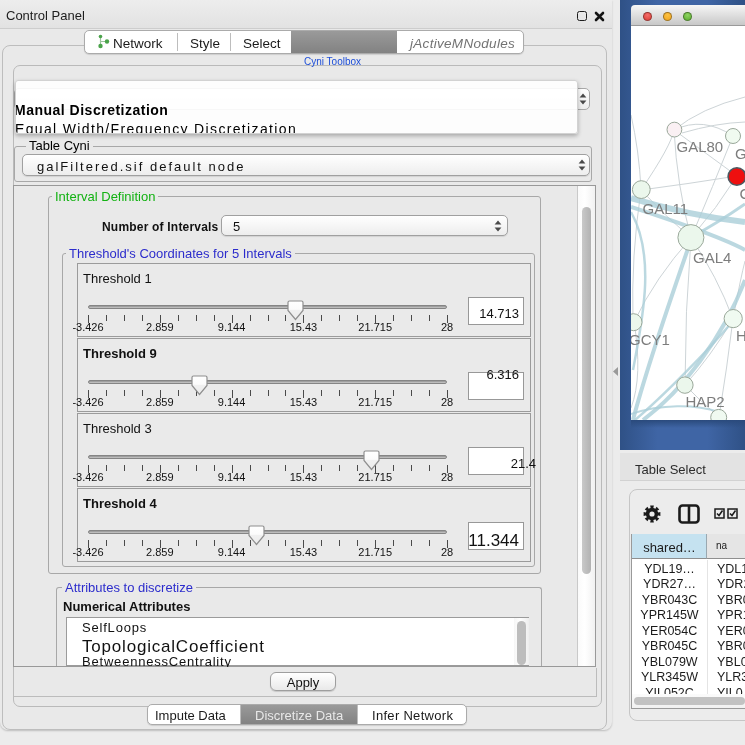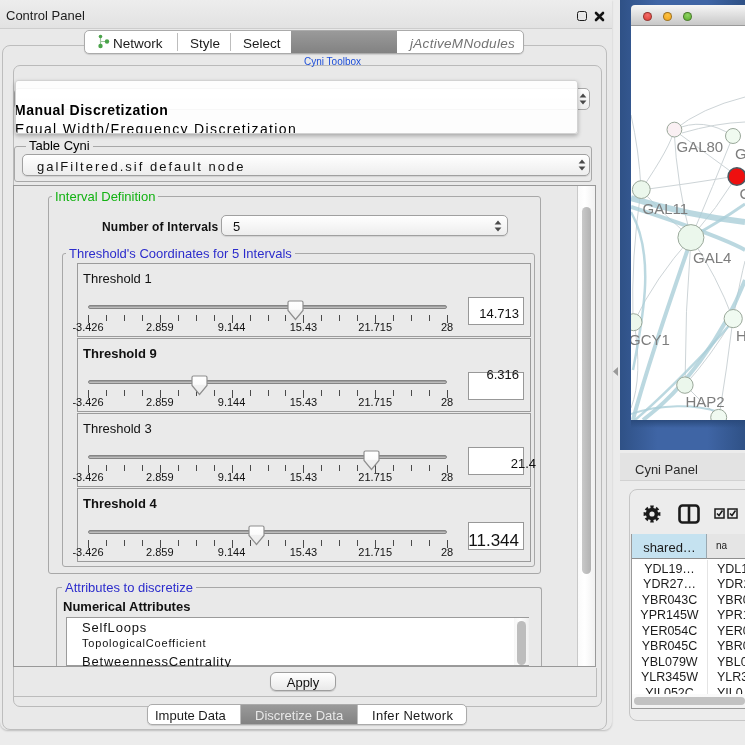--- a/index.html
+++ b/index.html
@@ -248,21 +248,21 @@
       </linearGradient>
     </defs>
   </svg>
 <div class="abs" style="left:468px;top:522px;width:56px;height:28px;background:#fff;border:1px solid #989898;"></div>
 <div class="abs" style="left:468px;top:531px;width:51px;font-size:17px;color:#111;text-align:right;">11.344</div>
 <div class="abs" style="left:56px;top:587px;width:486px;height:79px;border:1px solid #a8a8a8;border-radius:3px 3px 0 0;border-bottom:none;"></div>
 <div class="grp-title" style="left:62px;top:581px;color:#2c2ccc;">Attributes to discretize</div>
 <div class="abs" style="left:63px;top:599px;font-size:13px;font-weight:bold;color:#111;">Numerical Attributes</div>
 <div class="abs" style="left:66px;top:617px;width:463px;height:49px;background:#fff;border:1px solid #9b9b9b;"></div>
 <div class="abs" style="left:82px;top:620px;font-size:13px;color:#111;letter-spacing:0.8px;">SelfLoops</div>
-<div class="abs" style="left:82px;top:637px;font-size:11px;color:#111;letter-spacing:0.8px;">TopologicalCoefficient</div>
+<div class="abs" style="left:82px;top:637px;font-size:17px;color:#111;letter-spacing:0.8px;">TopologicalCoefficient</div>
 <div class="abs" style="left:82px;top:654px;font-size:13px;color:#111;letter-spacing:0.8px;">BetweennessCentrality</div>
 <div class="abs" style="left:514px;top:618px;width:15px;height:47px;background:linear-gradient(to right,#f6f6f6,#ffffff 40%,#eeeeee);"></div>
 <div class="abs" style="left:517px;top:621px;width:9px;height:44px;background:#bdbdbd;border-radius:4.5px;"></div>
 <div class="abs" style="left:14px;top:667px;width:582px;height:3px;background:#e9e9e9;"></div>
 <div class="abs" style="left:270px;top:672px;width:66px;height:19px;background:linear-gradient(#ffffff,#e9e9e9);border:1px solid #9e9e9e;border-radius:6px;box-shadow:0 1px 1px rgba(0,0,0,0.15);"></div>
 <div class="abs" style="left:270px;top:675px;width:66px;text-align:center;font-size:13px;color:#111;">Apply</div>
 <div class="abs" style="left:13px;top:668px;width:1px;height:28px;background:#bcbcbc;"></div>
 <div class="abs" style="left:596px;top:668px;width:1px;height:28px;background:#bcbcbc;"></div>
 <div class="abs" style="left:13px;top:696px;width:584px;height:1px;background:#bcbcbc;"></div>
 <div class="abs" style="left:147px;top:704px;width:320px;height:21px;background:#fff;border:1px solid #ababab;border-radius:5px;box-shadow:0 1px 1px rgba(0,0,0,0.12);"></div>
@@ -332,21 +332,21 @@
 <text x="108.5" y="172.5">C</text>
 <text x="11.5" y="187.5">GAL11</text>
 <text x="62" y="236.5">GAL4</text>
 <text x="-2" y="318.5">GCY1</text>
 <text x="105" y="314.5">H</text>
 <text x="54.5" y="380.5">HAP2</text>
 </g>
 </svg>
 <div class="abs" style="left:620px;top:450px;width:125px;height:295px;background:#ececec;"></div>
 <div class="abs" style="left:620px;top:453px;width:125px;height:28px;background:#e3e3e3;border-bottom:1px solid #d2d2d2;"></div>
-<div class="abs" style="left:635px;top:462px;font-size:13px;color:#2b2b2b;">Cyni Panel</div>
+<div class="abs" style="left:635px;top:462px;font-size:13px;color:#2b2b2b;">Table Select</div>
 <div class="abs" style="left:629px;top:489px;width:124px;height:232px;background:#ececec;border:1px solid #c6c6c6;border-radius:8px;"></div>
 <svg class="abs" style="left:643px;top:505px" width="18" height="18" viewBox="0 0 18 18">
 <circle cx="9" cy="9" r="6.2" fill="#1b1b1b"></circle>
     <path d="M9 9 L17.39 7.12 L17.39 10.88 Z" fill="#1b1b1b"></path>
     <path d="M9 9 L16.26 13.61 L13.61 16.26 Z" fill="#1b1b1b"></path>
     <path d="M9 9 L10.88 17.39 L7.12 17.39 Z" fill="#1b1b1b"></path>
     <path d="M9 9 L4.39 16.26 L1.74 13.61 Z" fill="#1b1b1b"></path>
     <path d="M9 9 L0.61 10.88 L0.61 7.12 Z" fill="#1b1b1b"></path>
     <path d="M9 9 L1.74 4.39 L4.39 1.74 Z" fill="#1b1b1b"></path>
     <path d="M9 9 L7.12 0.61 L10.88 0.61 Z" fill="#1b1b1b"></path>

